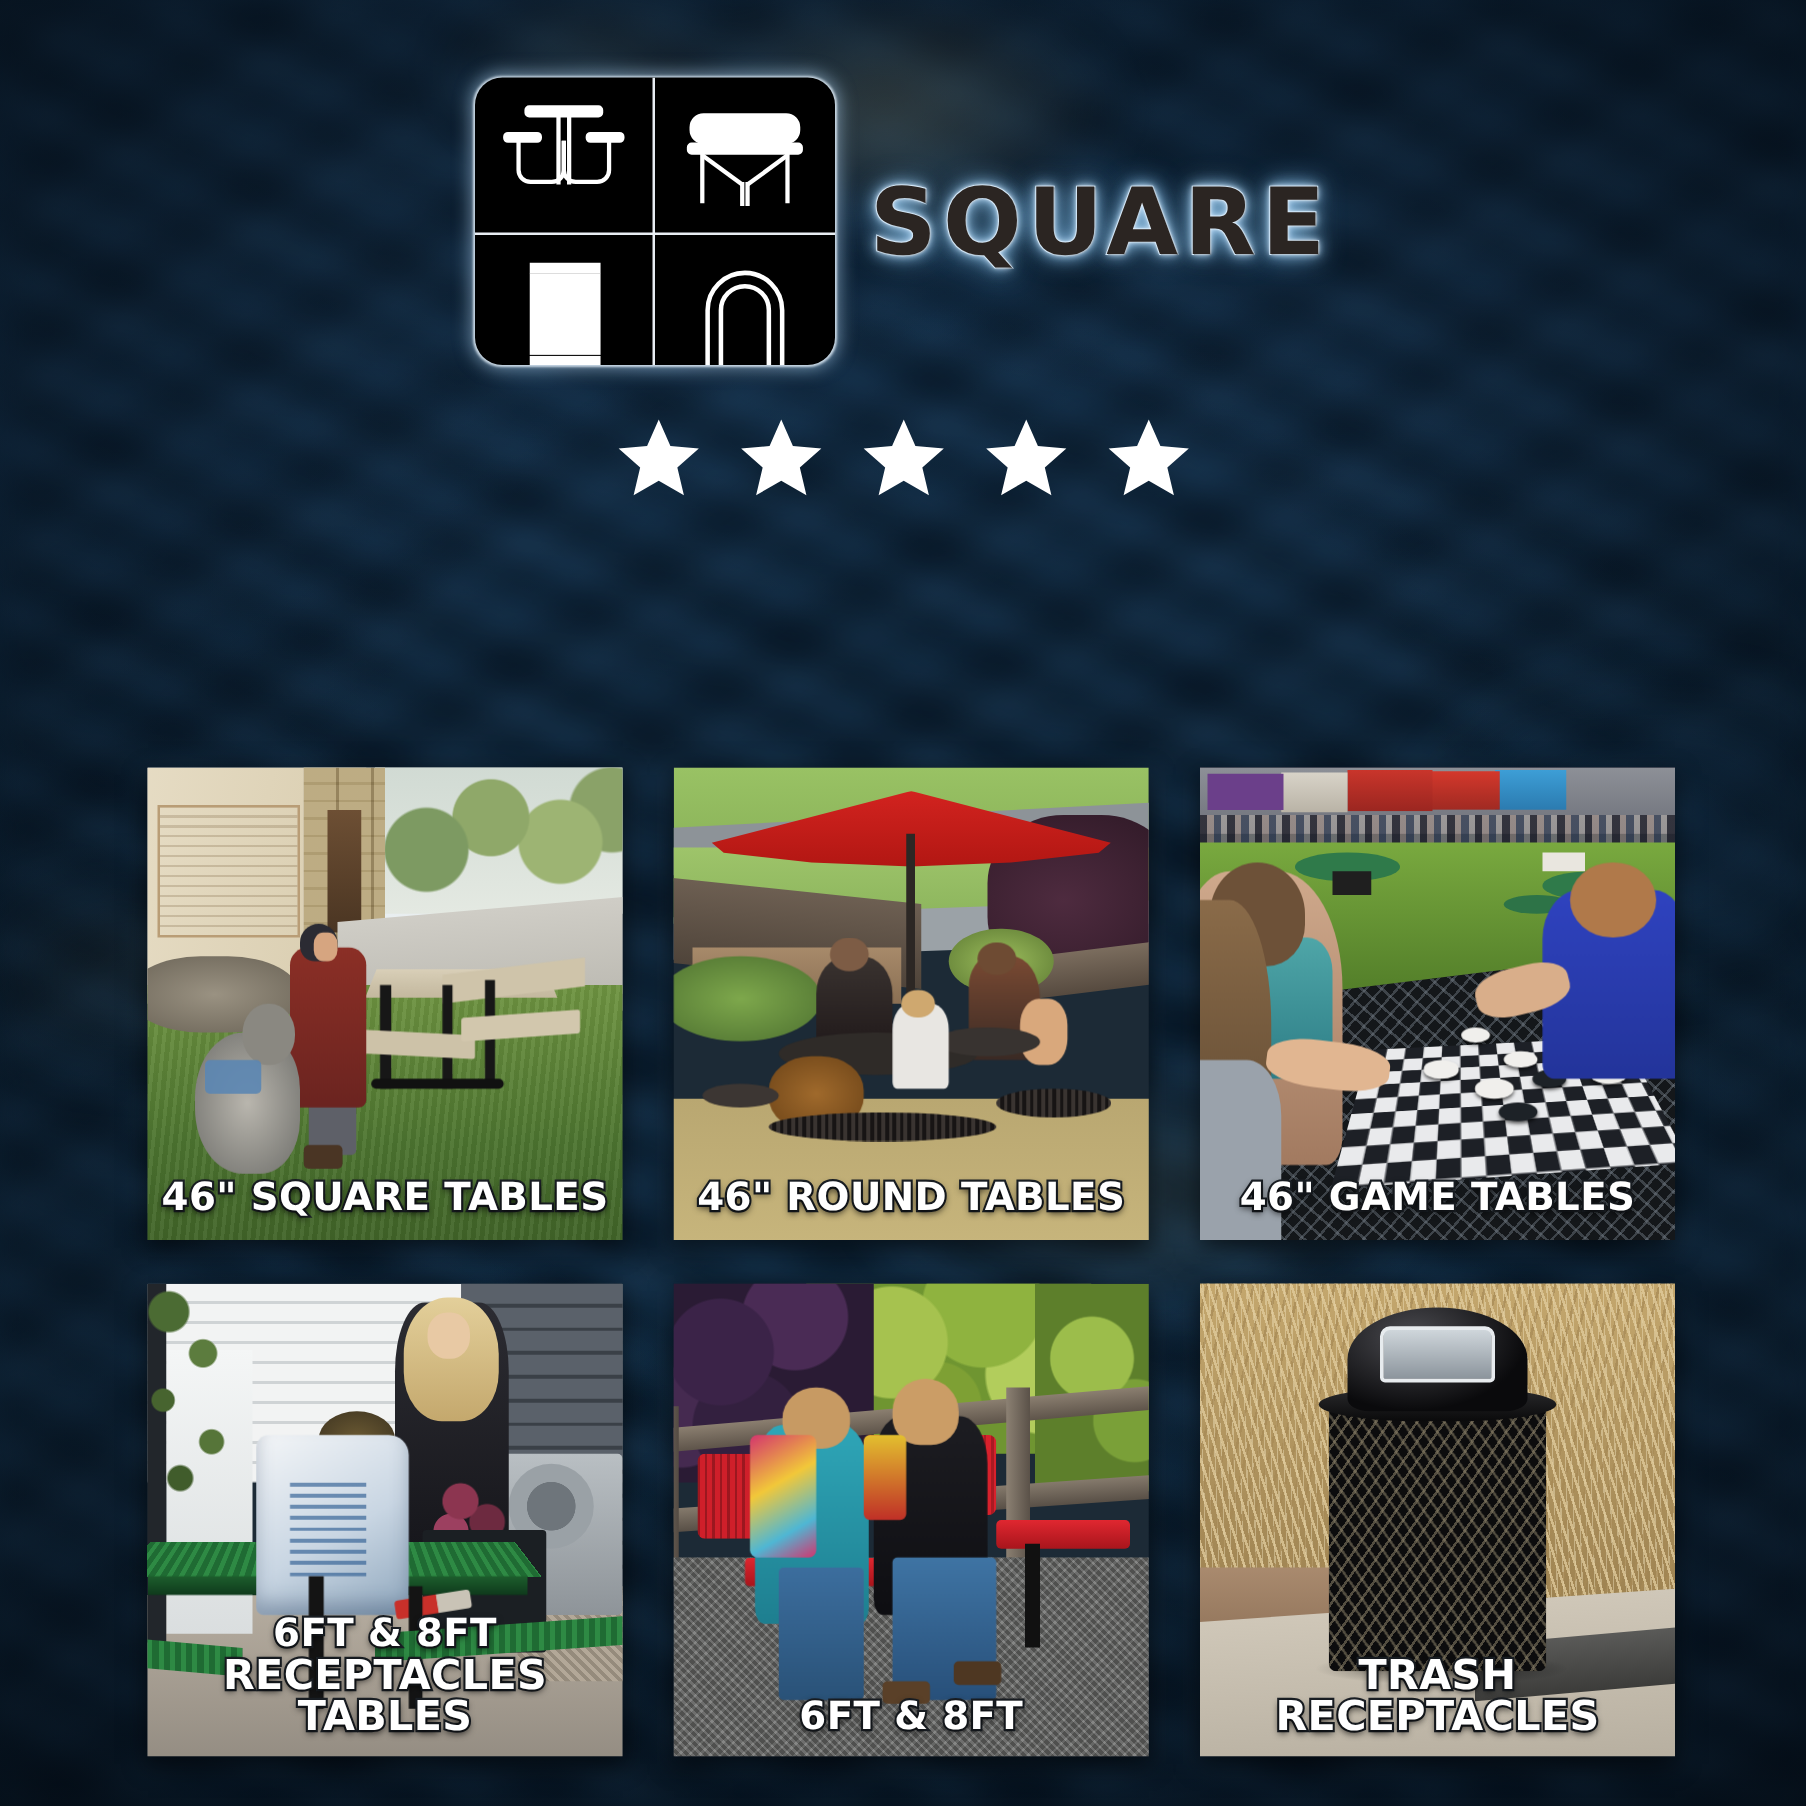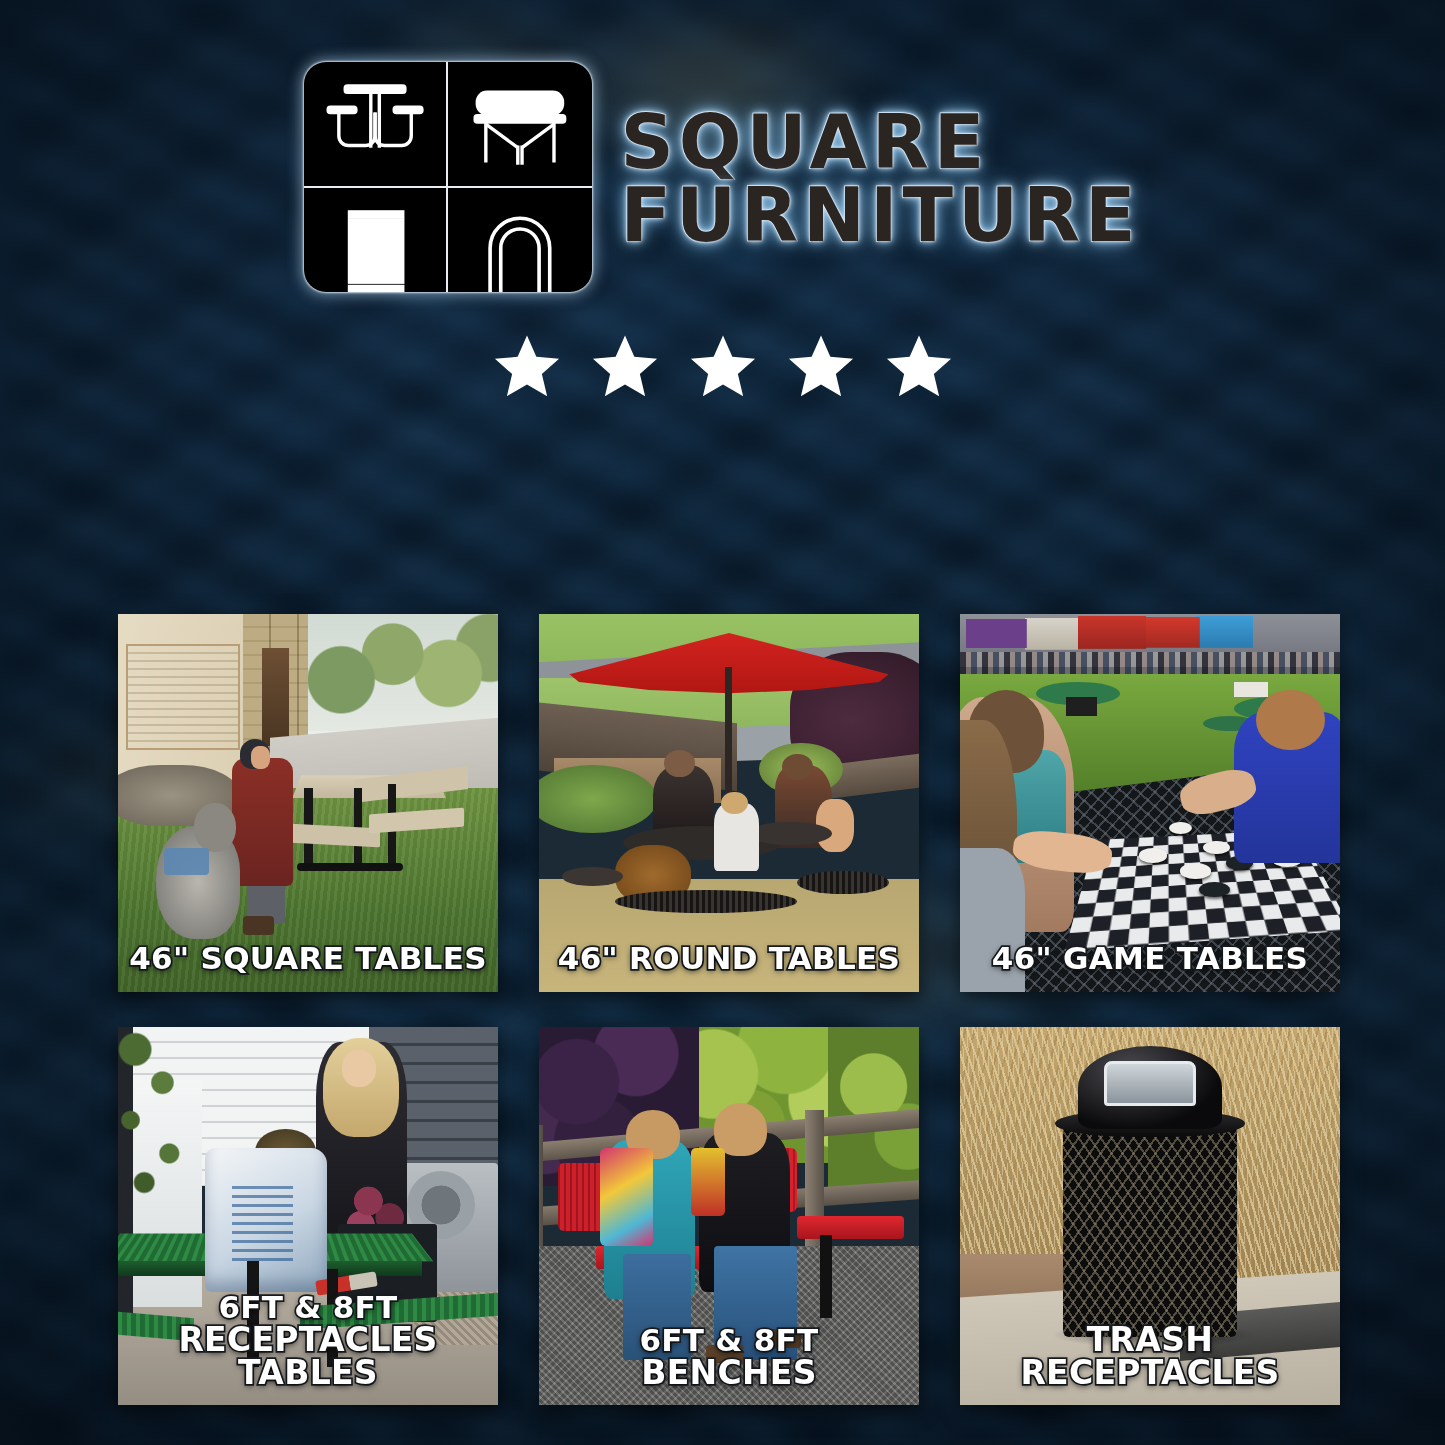--- a/index.html
+++ b/index.html
@@ -484,21 +484,20 @@
         <div class="logo-cell">
           <svg viewBox="0 0 100 100" fill="none" stroke="#ffffff" stroke-width="3.4">
             <path d="M22 90 V48 a28 28 0 0 1 56 0 V90"></path>
             <path d="M32 90 V48 a18 18 0 0 1 36 0 V90"></path>
           </svg>
         </div>
       </div>
 
       <div class="logo-words">
         <div class="logo-line l2">SQUARE</div>
-        <div class="logo-line l3">FURNITURE</div>
       </div>
     </div>
 
     <div class="stars">
       <svg class="star" viewBox="0 0 24 24">
           <polygon points="12,1.2 15.2,8.5 23,9.2 17.1,14.4 18.9,22 12,18 5.1,22 6.9,14.4 1,9.2 8.8,8.5" fill="#ffffff"></polygon>
         </svg>
       <svg class="star" viewBox="0 0 24 24">
           <polygon points="12,1.2 15.2,8.5 23,9.2 17.1,14.4 18.9,22 12,18 5.1,22 6.9,14.4 1,9.2 8.8,8.5" fill="#ffffff"></polygon>
         </svg>
@@ -676,21 +675,20 @@
           <div class="shape t5-boyA"></div>
           <div class="shape t5-boyAh"></div>
           <div class="shape t5-boyAl"></div>
           <div class="shape t5-pack"></div>
           <div class="shape t5-pack2"></div>
           <div class="shape t5-shoe1"></div>
           <div class="shape t5-shoe2"></div>
         </div>
         <div class="caption two-line">
           <span class="cl">6FT &amp; 8FT</span>
-          <span class="cl big">BENCHES</span>
         </div>
       </div>
 
       <div class="tile">
         <div class="scene">
           <div class="shape t6-sky"></div>
           <div class="shape t6-grass"></div>
           <div class="shape t6-mulch"></div>
           <div class="shape t6-path"></div>
           <div class="shape t6-curb"></div>

